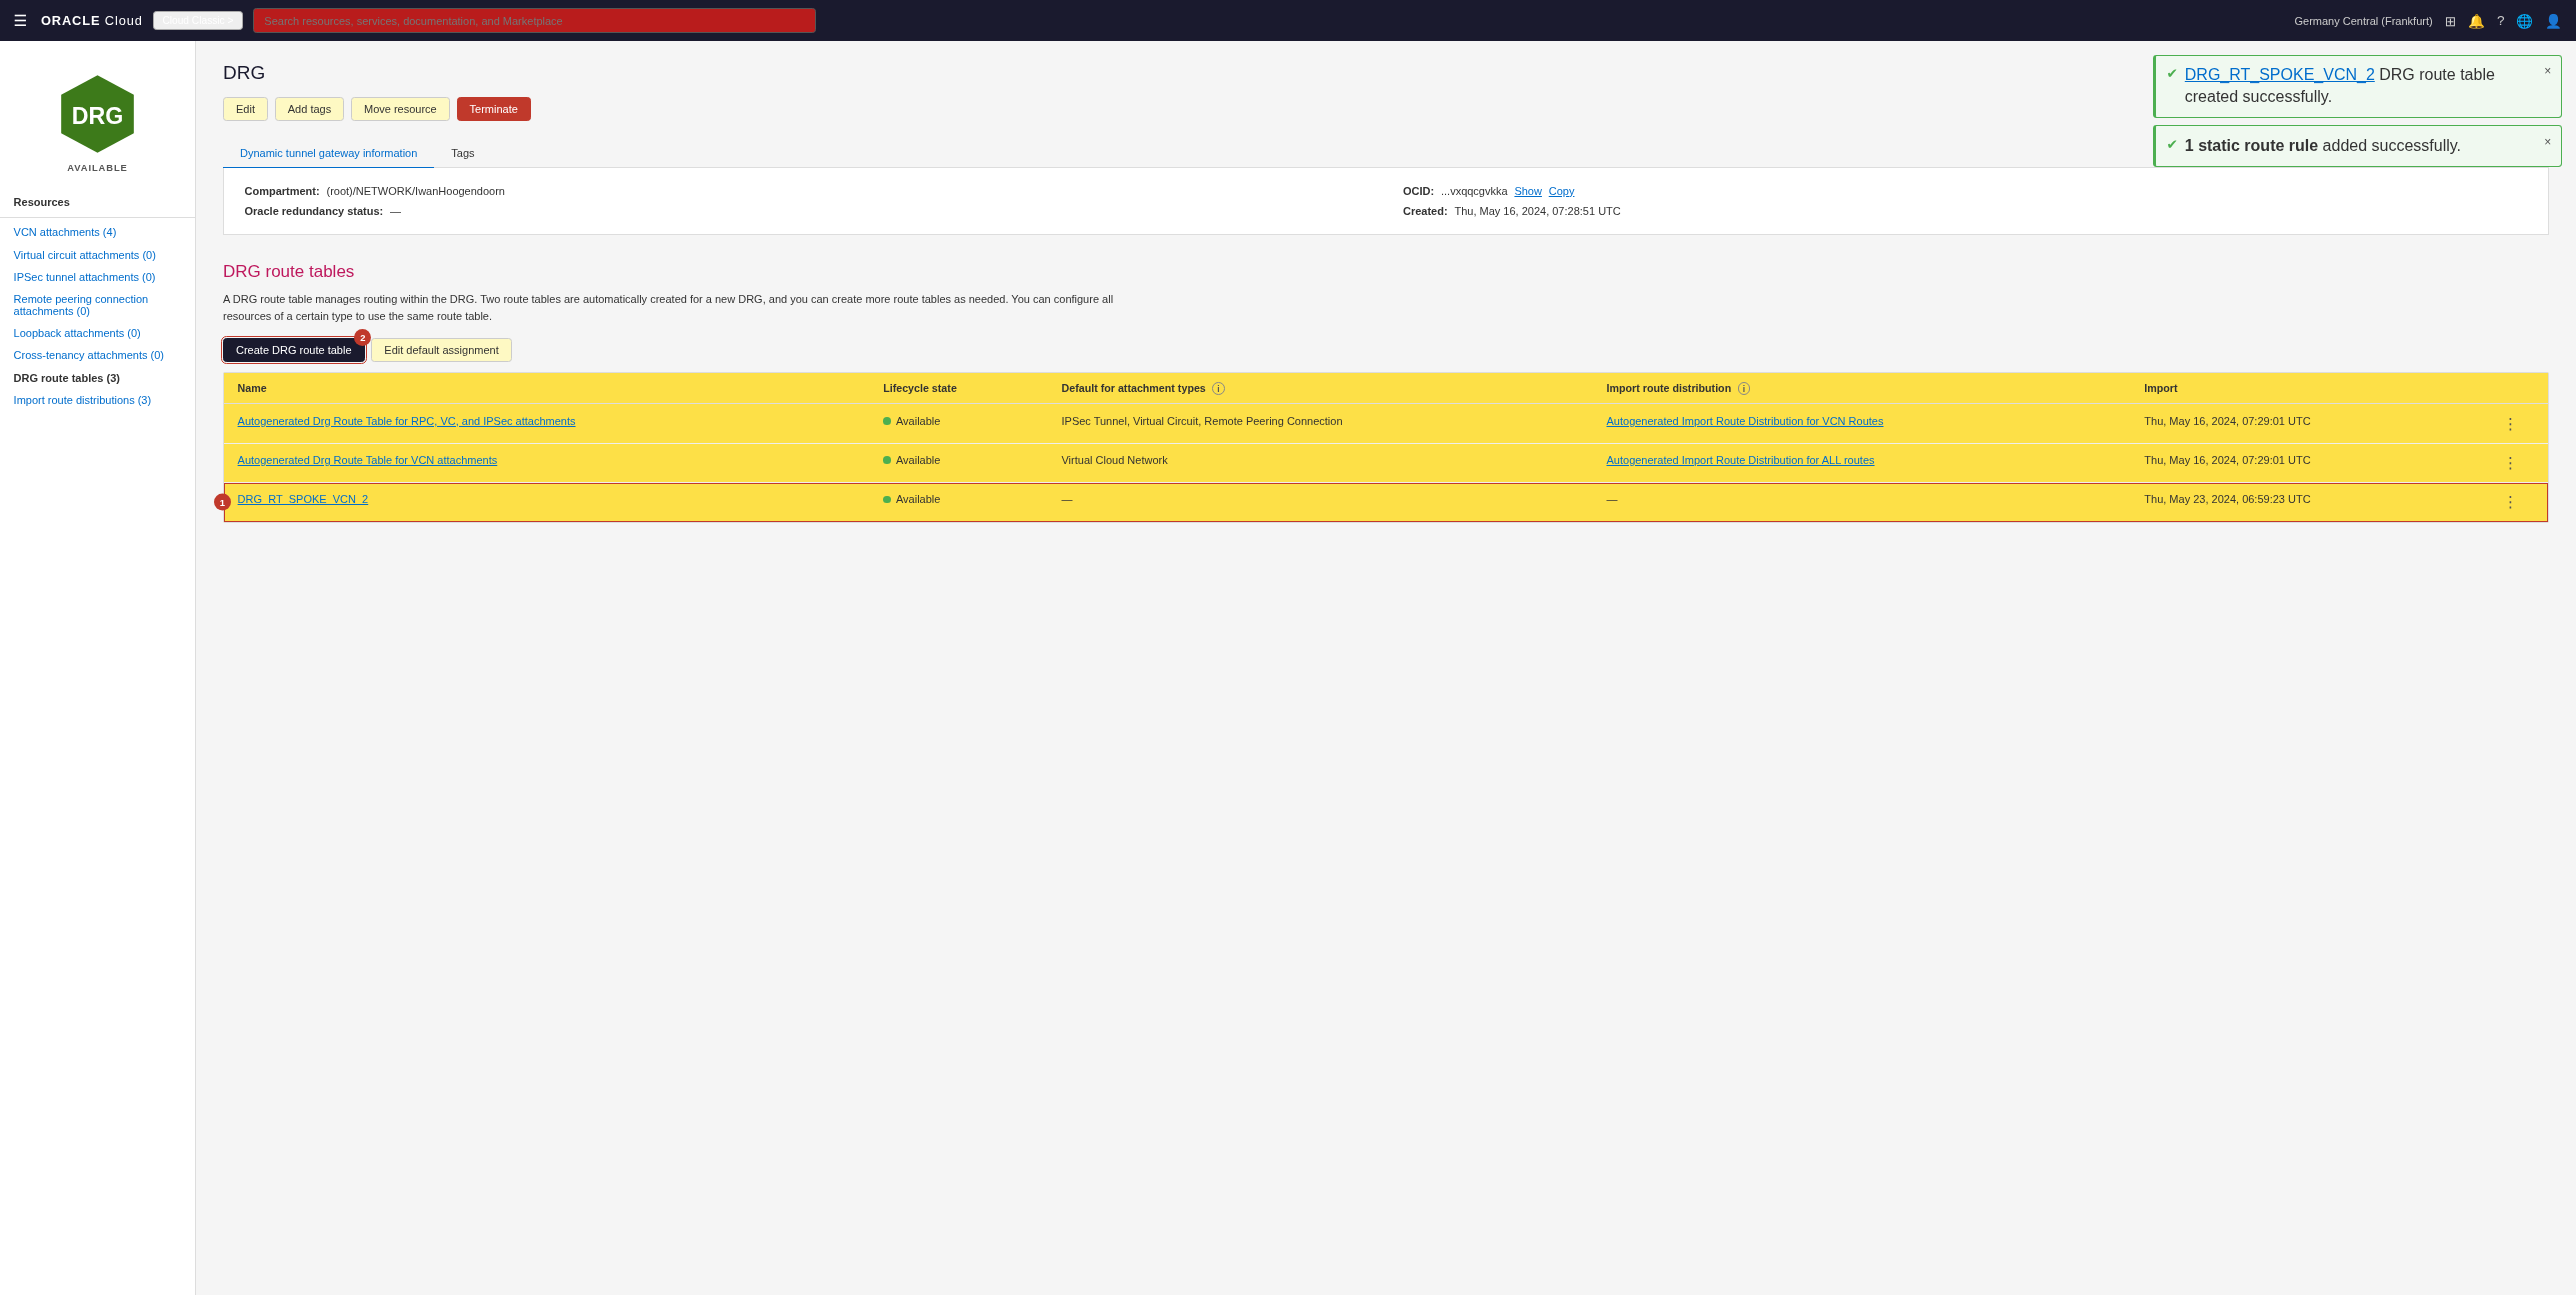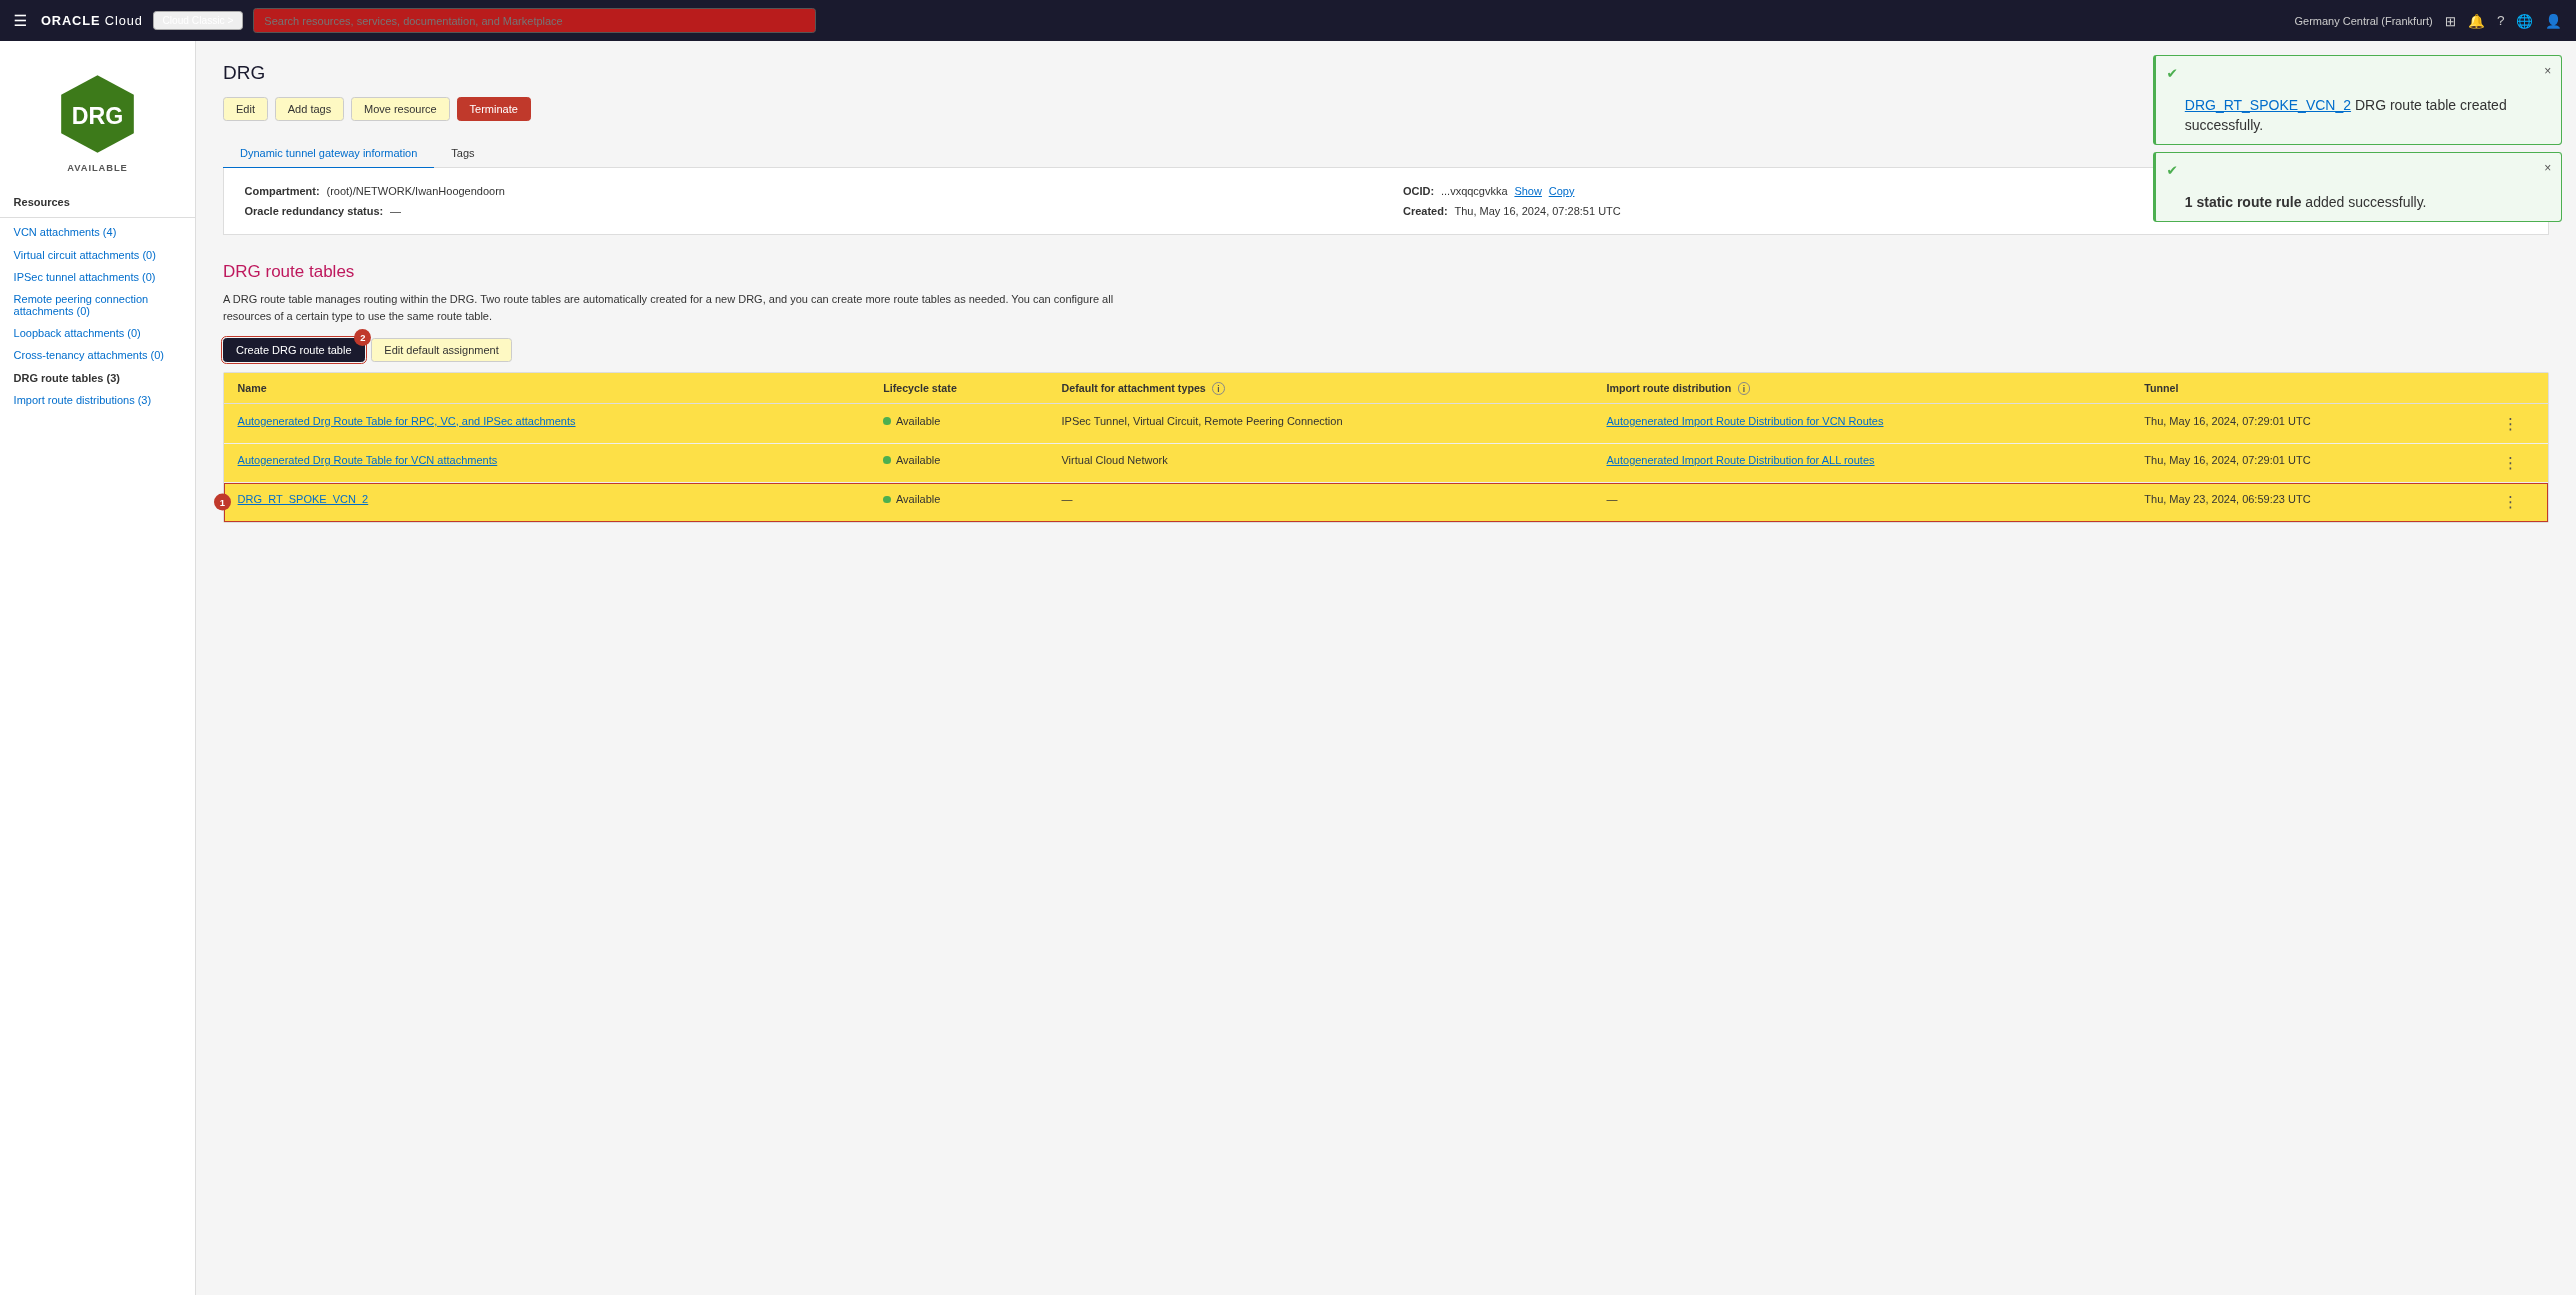--- a/index.html
+++ b/index.html
@@ -104,21 +104,21 @@
       align-items: flex-start;
       background: #f0f9f0;
       border: 0.9px solid #4caf50;
       border-left: 3.4px solid #4caf50;
       border-radius: 3.4px;
       padding: 8.5px 10.2px;
       margin-bottom: 6.8px;
       gap: 6.8px;
     }
     .notification .notif-icon { color: #4caf50; font-size: 13.6px; flex-shrink: 0; margin-top: 0.9px; }
-    .notification .notif-text { flex: 1; font-size: 14px; line-height: 1.4; margin-top: 32px; }
+    .notification .notif-text { flex: 1; font-size: 16px; line-height: 1.4; }
     .notification .notif-text a { color: #006dcc; text-decoration: underline; }
     .notification .notif-close { cursor: pointer; color: #555; font-size: 12px; flex-shrink: 0; }
 
     
     .page-title { font-size: 19px; font-weight: 400; color: #1a1a2e; margin-bottom: 13.6px; }
     .action-bar { display: flex; gap: 6.8px; margin-bottom: 17px; align-items: center; }
     .btn {
       padding: 5.1px 12px;
       border-radius: 3.4px;
       font-size: 11px;
@@ -370,21 +370,21 @@
             <th>
               Name
             </th>
             <th>Lifecycle state</th>
             <th>
               Default for attachment types <span class="info-icon">i</span>
             </th>
             <th>
               Import route distribution <span class="info-icon">i</span>
             </th>
-            <th>Tunnel</th>
+            <th>Import</th>
             <th></th>
           </tr>
         </thead>
         <tbody>
 
           <tr>
             <td>
               <a>Autogenerated Drg Route Table for RPC, VC, and IPSec attachments</a>
             </td>
             <td>

